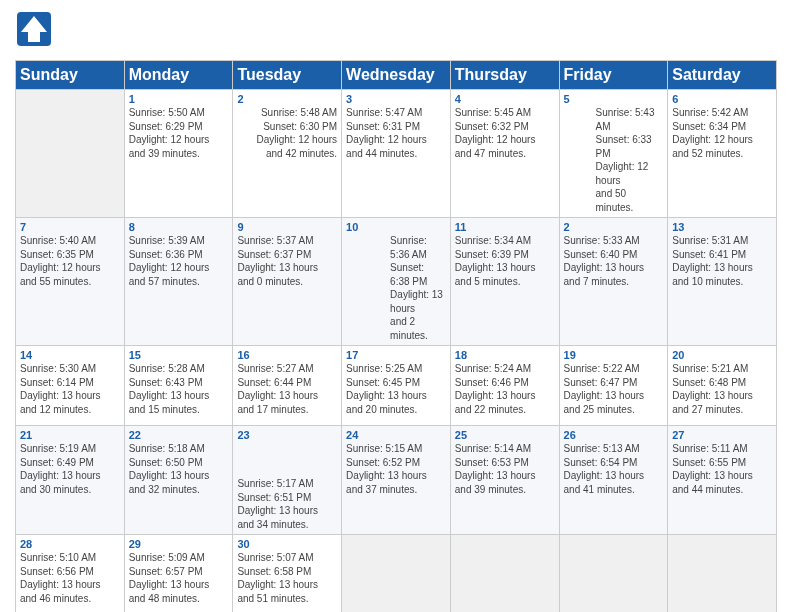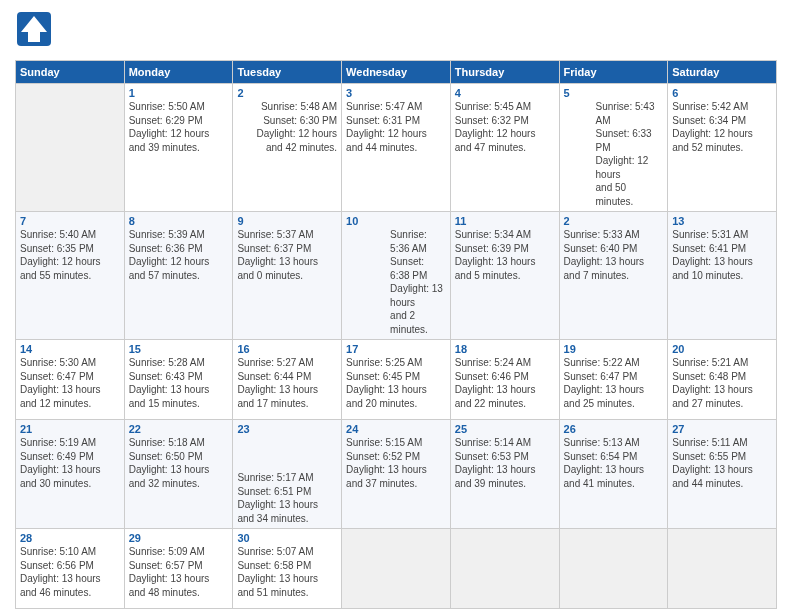--- a/index.html
+++ b/index.html
@@ -37,21 +37,21 @@
       color: #444;
     }
     table {
       width: 100%;
       border-collapse: collapse;
       table-layout: fixed;
     }
     thead tr th {
       background-color: #1a5fa8;
       color: #fff;
-      font-size: 11px;
+      font-size: 16px;
       font-weight: bold;
       padding: 5px 4px;
       text-align: left;
       border: 1px solid #ccc;
     }
     tbody tr td {
       border: 1px solid #ccc;
       vertical-align: top;
       padding: 3px 4px;
       font-size: 9.5px;
@@ -210,21 +210,21 @@
             <div class="day-info" style="white-space: pre-line;">Sunrise: 5:31 AM
 Sunset: 6:41 PM
 Daylight: 13 hours
 and 10 minutes.</div>
           </td>
         </tr>
         <tr>
           <td>
             <span class="day-num">14</span>
             <div class="day-info" style="white-space: pre-line;">Sunrise: 5:30 AM
-Sunset: 6:47 PM
+Sunset: 6:14 PM
 Daylight: 13 hours
 and 12 minutes.</div>
           </td>
           <td>
             <span class="day-num">15</span>
             <div class="day-info" style="white-space: pre-line;">Sunrise: 5:28 AM
 Sunset: 6:43 PM
 Daylight: 13 hours
 and 15 minutes.</div>
           </td>

